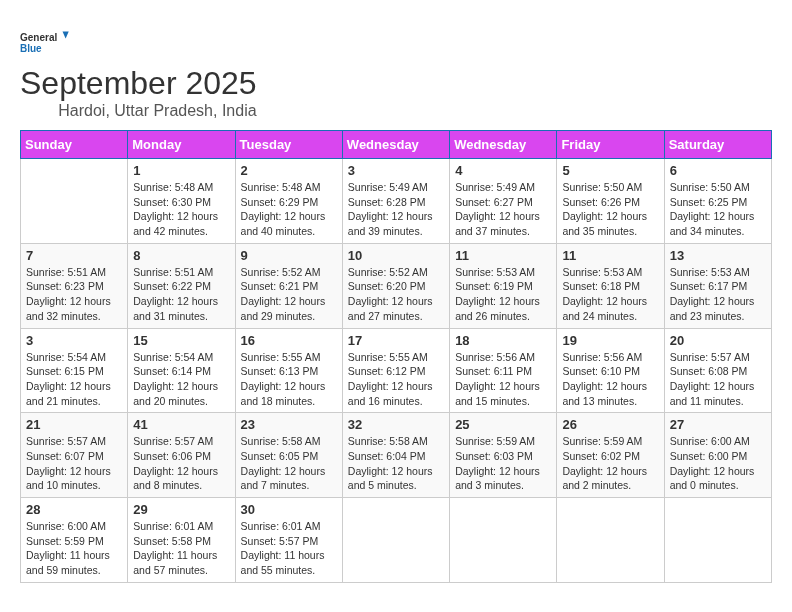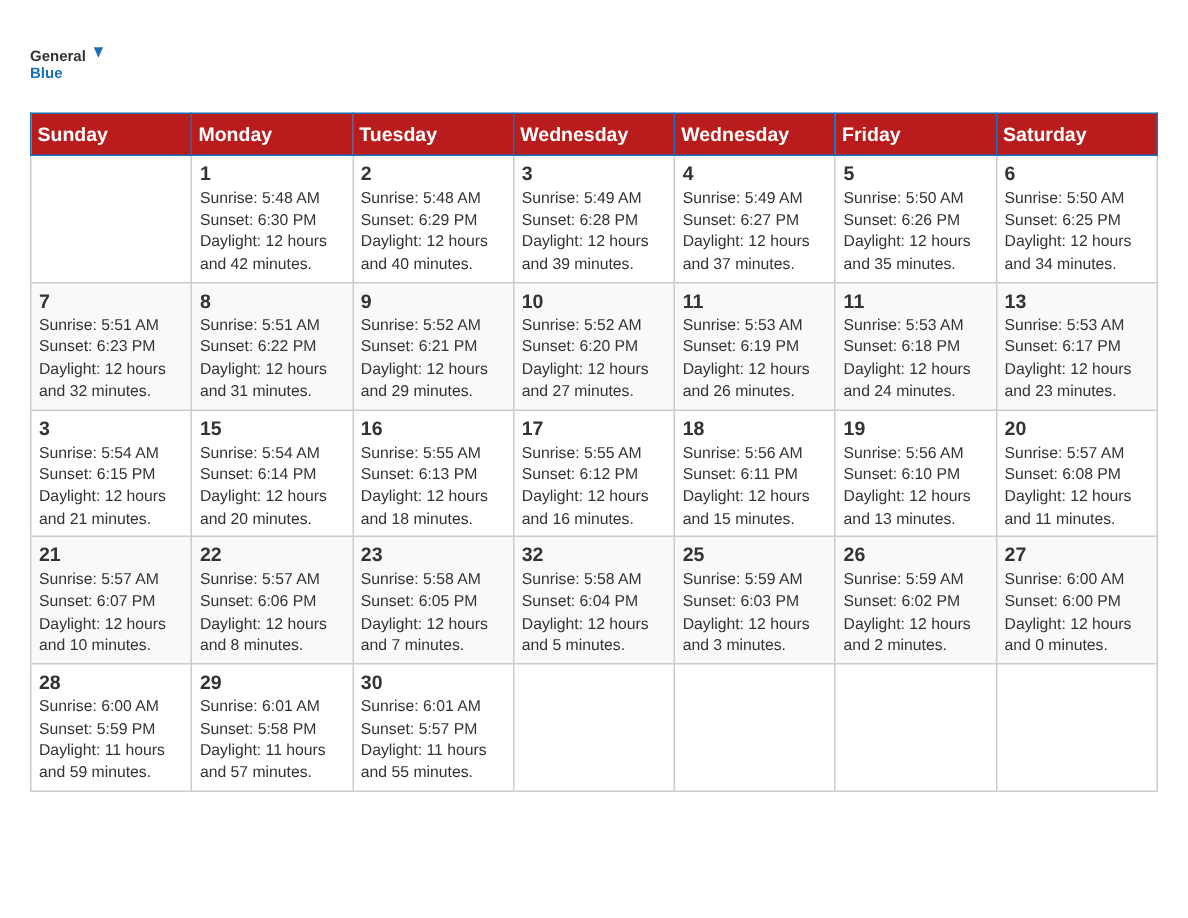--- a/index.html
+++ b/index.html
@@ -31,21 +31,21 @@
     .subtitle {
       font-size: 16px;
       color: #555;
     }
     table {
       width: 100%;
       border-collapse: collapse;
       font-size: 11px;
     }
     thead tr th {
-      background: #b91c1c;
+      background: #d946ef;
       color: #fff;
       padding: 6px 4px;
       text-align: left;
       font-size: 13px;
       font-weight: bold;
       border: 1px solid #1a6fb5;
     }
     tbody tr td {
       border: 1px solid #ccc;
       padding: 4px 5px;
@@ -74,20 +74,24 @@
 <body>
 
 <div class="header">
   <div class="logo">
   <svg width="50" height="45" viewBox="0 0 80 45">
     <text x="0" y="20" font-size="16" font-weight="bold" font-family="Arial" fill="#333">General</text>
     <text x="0" y="38" font-size="16" font-weight="bold" font-family="Arial" fill="#1a6fb5">Blue</text>
     <polygon points="68,5 78,5 73,16" fill="#1a6fb5"></polygon>
   </svg>
 </div>
+  <div class="title-block">
+    <div class="month-title">September 2025</div>
+    <div class="subtitle">Hardoi, Uttar Pradesh, India</div>
+  </div>
 </div>
 
 <table>
   <thead>
     <tr id="dow-row">
         <th>Sunday</th>
         <th>Monday</th>
         <th>Tuesday</th>
         <th>Wednesday</th>
         <th>Wednesday</th>
@@ -182,21 +186,21 @@
           <span class="day-num">20</span>
           <div class="day-info">Sunrise: 5:57 AM<br>Sunset: 6:08 PM<br>Daylight: 12 hours<br>and 11 minutes.</div>
         </td>
       </tr>
       <tr>
         <td>
           <span class="day-num">21</span>
           <div class="day-info">Sunrise: 5:57 AM<br>Sunset: 6:07 PM<br>Daylight: 12 hours<br>and 10 minutes.</div>
         </td>
         <td>
-          <span class="day-num">22</span>
+          <span class="day-num">41</span>
           <div class="day-info">Sunrise: 5:57 AM<br>Sunset: 6:06 PM<br>Daylight: 12 hours<br>and 8 minutes.</div>
         </td>
         <td>
           <span class="day-num">23</span>
           <div class="day-info">Sunrise: 5:58 AM<br>Sunset: 6:05 PM<br>Daylight: 12 hours<br>and 7 minutes.</div>
         </td>
         <td>
           <span class="day-num">32</span>
           <div class="day-info">Sunrise: 5:58 AM<br>Sunset: 6:04 PM<br>Daylight: 12 hours<br>and 5 minutes.</div>
         </td>

